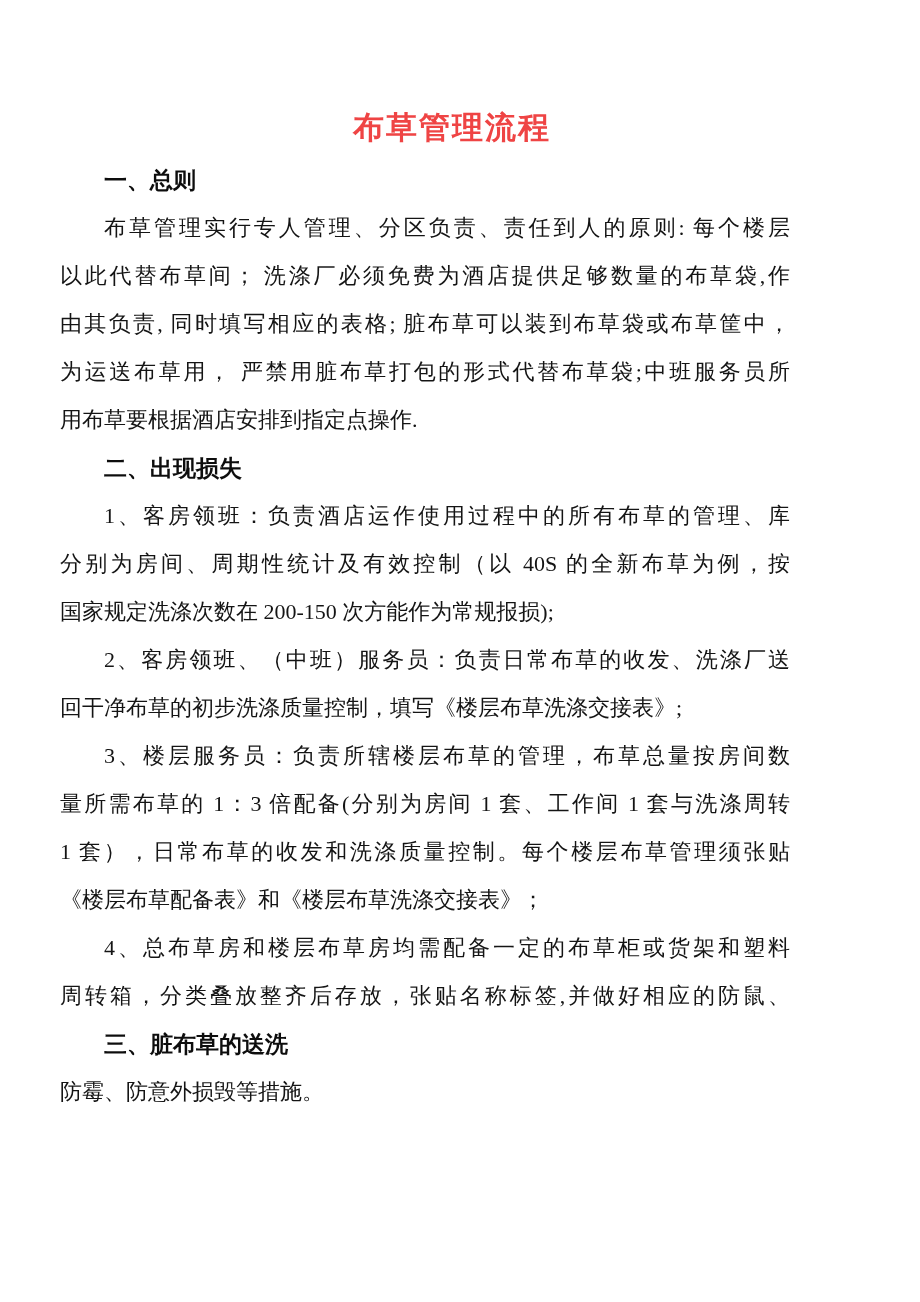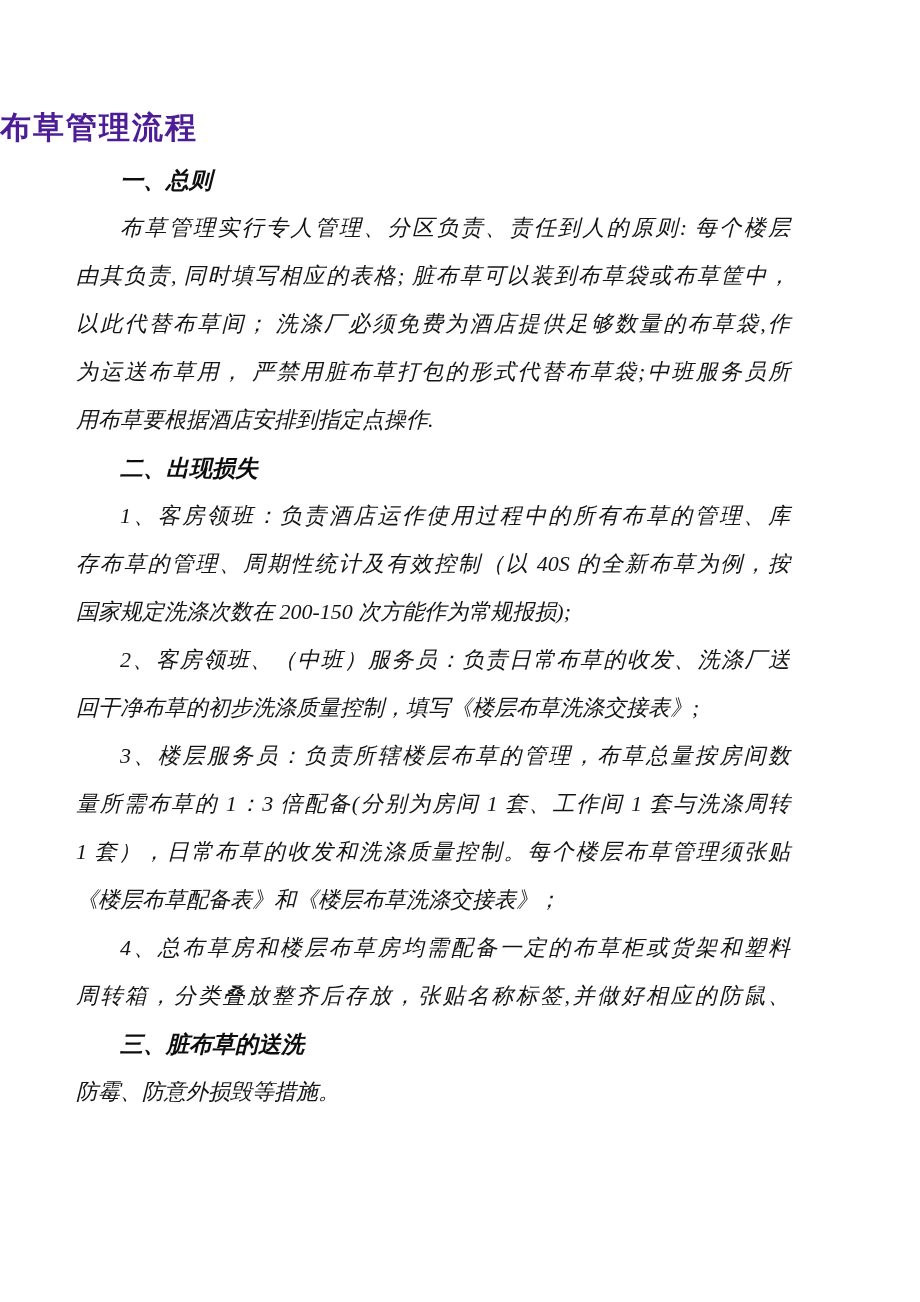--- a/index.html
+++ b/index.html
@@ -12,31 +12,30 @@
     width: 920px;
     height: 1302px;
     background: #ffffff;
     color: #141414;
     font-family: "Liberation Serif", "DejaVu Serif", serif;
     overflow: hidden;
   }
   .doc-title {
     margin: 106px 16px 6px 0;
     padding: 0;
-    text-align: left;
+    text-align: center;
     font-family: "Liberation Sans", "DejaVu Sans", sans-serif;
     font-weight: bold;
     font-size: 31px;
     line-height: 44px;
     letter-spacing: 2px;
-    color: #4c1d95;
+    color: #ef4444;
   }
   .doc-body {
-    padding: 0 130px 0 76px;
-    font-style: italic;
+    padding: 0 130px 0 60px;
   }
   .line {
     height: 48px;
     line-height: 48px;
     font-size: 22px;
     white-space: nowrap;
     overflow: visible;
   }
   .jl {
     white-space: normal;
@@ -60,29 +59,29 @@
 
 <div class="page">
 
   <h1 class="doc-title">布草管理流程</h1>
 
   <div class="doc-body">
 
     <div class="line heading">一、总则</div>
 
     <div class="line indent jl">布草管理实行专人管理、分区负责、责任到人的原则: 每个楼层</div>
+    <div class="line jl">以此代替布草间； 洗涤厂必须免费为酒店提供足够数量的布草袋,作</div>
     <div class="line jl">由其负责, 同时填写相应的表格; 脏布草可以装到布草袋或布草筐中，</div>
-    <div class="line jl">以此代替布草间； 洗涤厂必须免费为酒店提供足够数量的布草袋,作</div>
     <div class="line jl">为运送布草用， 严禁用脏布草打包的形式代替布草袋;中班服务员所</div>
     <div class="line">用布草要根据酒店安排到指定点操作.</div>
 
     <div class="line heading">二、出现损失</div>
 
     <div class="line indent jl">1、客房领班：负责酒店运作使用过程中的所有布草的管理、库</div>
-    <div class="line jl">存布草的管理、周期性统计及有效控制（以 40S 的全新布草为例，按</div>
+    <div class="line jl">分别为房间、周期性统计及有效控制（以 40S 的全新布草为例，按</div>
     <div class="line">国家规定洗涤次数在 200-150 次方能作为常规报损);</div>
 
     <div class="line indent jl">2、客房领班、（中班）服务员：负责日常布草的收发、洗涤厂送</div>
     <div class="line">回干净布草的初步洗涤质量控制，填写《楼层布草洗涤交接表》;</div>
 
     <div class="line indent jl">3、楼层服务员：负责所辖楼层布草的管理，布草总量按房间数</div>
     <div class="line jl">量所需布草的 1：3 倍配备(分别为房间 1 套、工作间 1 套与洗涤周转</div>
     <div class="line jl">1 套），日常布草的收发和洗涤质量控制。每个楼层布草管理须张贴</div>
     <div class="line">《楼层布草配备表》和《楼层布草洗涤交接表》；</div>
 

